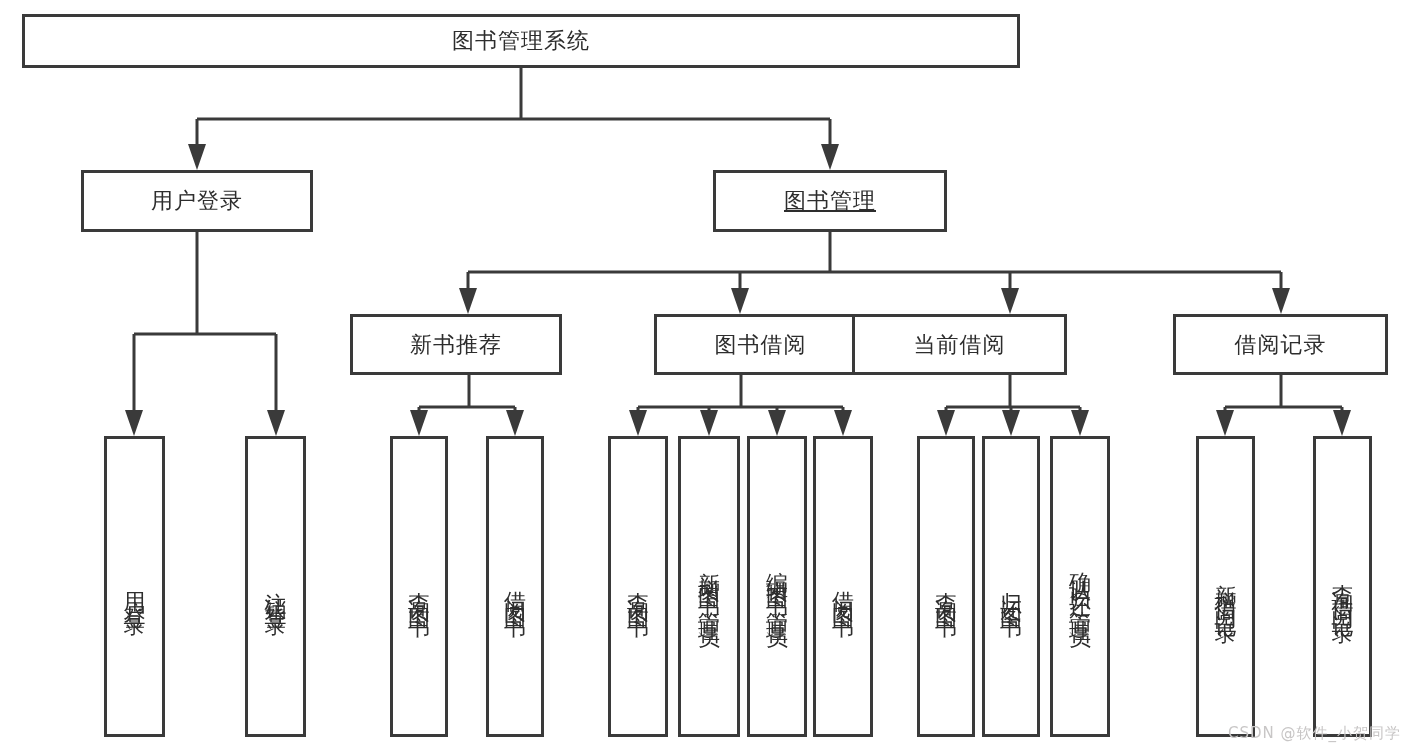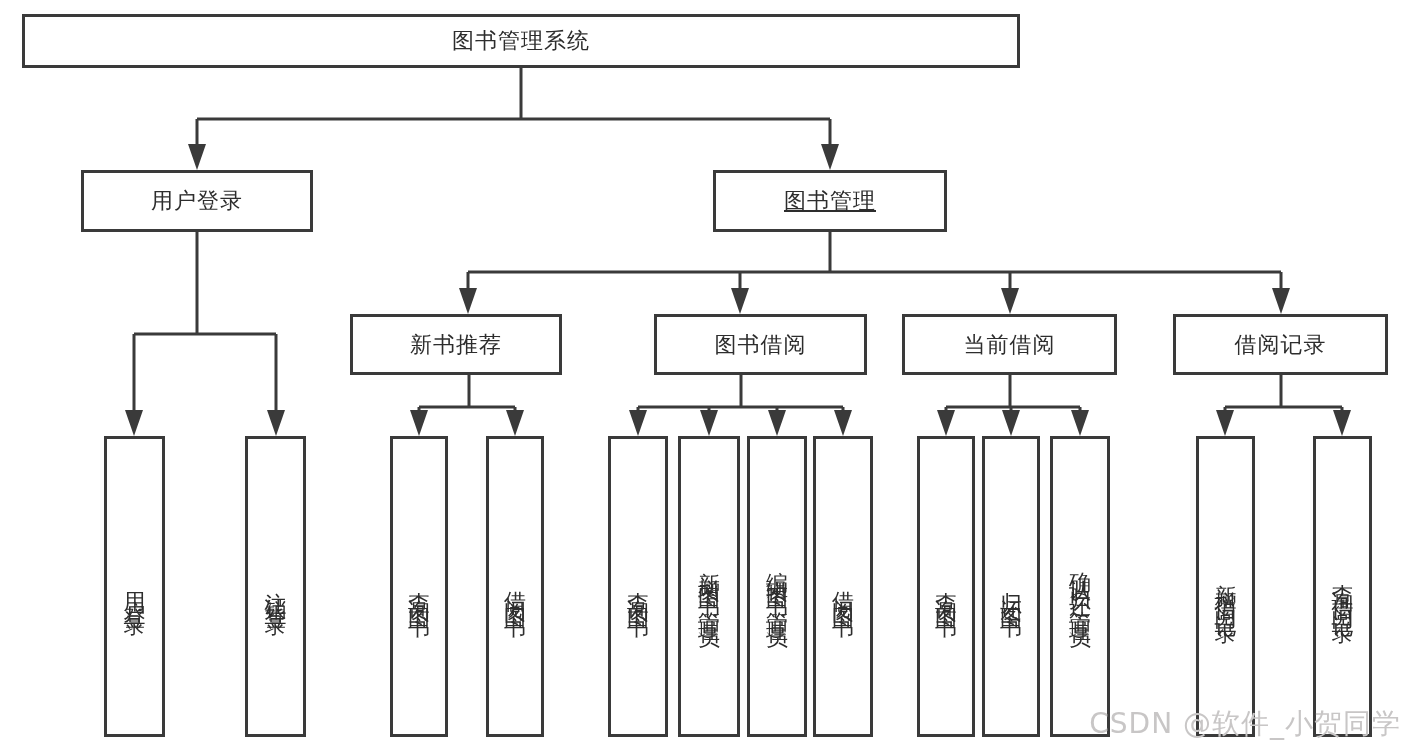--- a/index.html
+++ b/index.html
@@ -37,21 +37,21 @@
     writing-mode:vertical-rl;
     text-orientation:mixed;
     letter-spacing:8px;
     line-height:1;
     padding-top:6px;
   }
   .watermark{
     position:absolute;
     right:4px;
     bottom:4px;
-    font-size:28px;
+    font-size:15px;
     color:var(--watermark);
     letter-spacing:1px;
     z-index:5;
     white-space:nowrap;
   }
 </style>
 </head>
 <body>
 
 <div class="canvas">
@@ -85,21 +85,21 @@
       <polygon points="1333,410 1351,410 1342,436"></polygon>
     </svg>
 
   <div class="node node-h" style="left:22px;top:14px;width:998px;height:54px;">图书管理系统</div>
 
   <div class="node node-h" style="left:81px;top:170px;width:232px;height:62px;">用户登录</div>
   <div class="node node-h" style="left:713px;top:170px;width:234px;height:62px;text-decoration:underline;">图书管理</div>
 
   <div class="node node-h" style="left:350px;top:314px;width:212px;height:61px;">新书推荐</div>
   <div class="node node-h" style="left:634px;top:314px;width:213px;height:61px;margin-left:20px;">图书借阅</div>
-  <div class="node node-h" style="left:902px;top:314px;width:215px;height:61px;">当前借阅</div>
+  <div class="node node-h" style="left:852px;top:314px;width:215px;height:61px;">当前借阅</div>
   <div class="node node-h" style="left:1173px;top:314px;width:215px;height:61px;">借阅记录</div>
 
   <div class="node node-v" style="left:104px;top:436px;width:61px;height:301px;">用户登录</div>
   <div class="node node-v" style="left:245px;top:436px;width:61px;height:301px;">注销登录</div>
 
   <div class="node node-v" style="left:390px;top:436px;width:58px;height:301px;">查询图书</div>
   <div class="node node-v" style="left:486px;top:436px;width:58px;height:301px;">借阅图书</div>
 
   <div class="node node-v" style="left:608px;top:436px;width:60px;height:301px;">查询图书</div>
   <div class="node node-v" style="left:678px;top:436px;width:62px;height:301px;">新增图书（管理员）</div>

